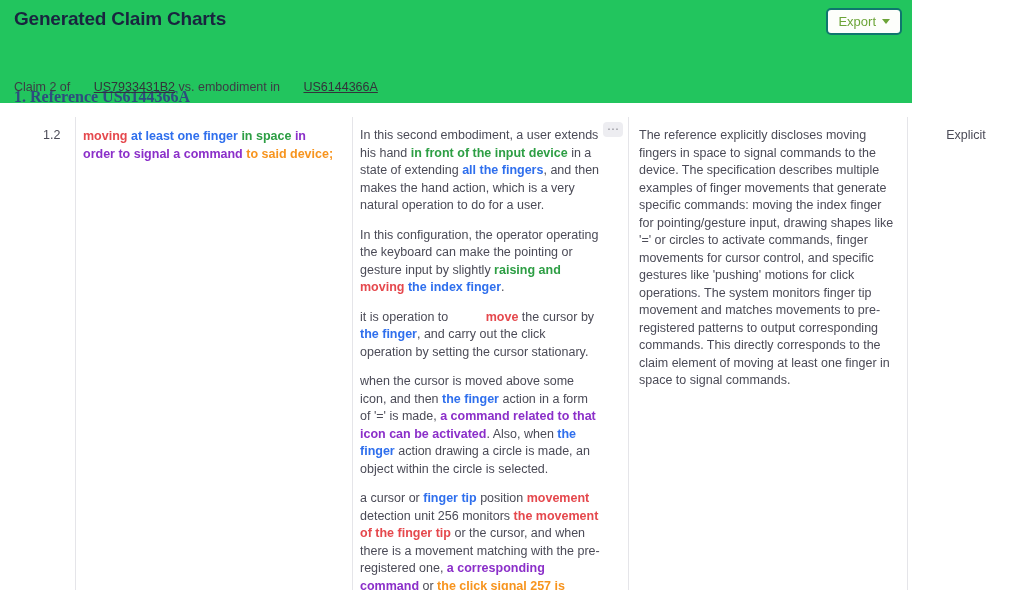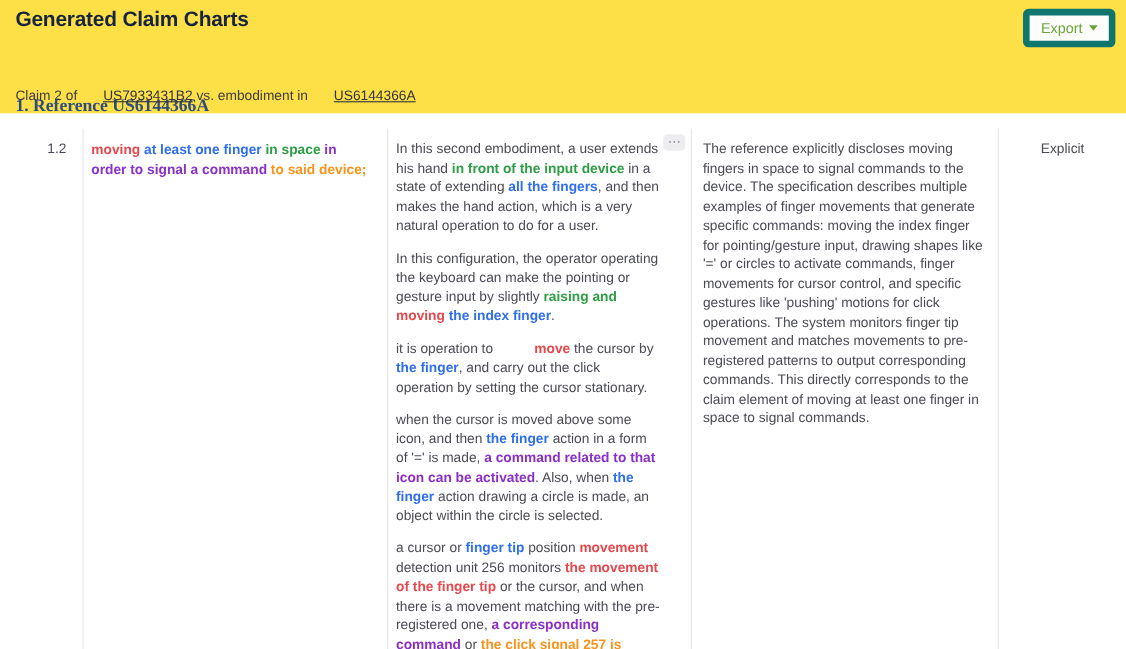--- a/index.html
+++ b/index.html
@@ -6,32 +6,32 @@
   html,body { margin:0; padding:0; }
   body {
     width:1024px; height:590px; position:relative; overflow:hidden;
     background:#ffffff;
     font-family:"Liberation Sans", sans-serif;
     color:#4b4b57;
   }
 
   
   .header-band {
-    position:absolute; top:0; left:0; width:1024px; height:103px;
-    background:#fde047;
+    position:absolute; top:0; left:0; width:912px; height:103px;
+    background:#22c55e;
     text-decoration:underline;
   }
   .page-title {
     position:absolute; left:14px; top:8px;
     font-size:19px; font-weight:700; color:#19253f; letter-spacing:-0.2px;
   }
   .export-btn {
     position:absolute; top:8px; right:10px;
     display:flex; align-items:center; gap:6px;
-    border:6px solid #0f766e; border-radius:5px;
+    border:2px solid #0f766e; border-radius:5px;
     background:#fdfefb; color:#6ca438;
     font-family:"Liberation Sans", sans-serif;
     font-size:13px; padding:4px 10px; cursor:pointer;
   }
   .caret-down {
     width:0; height:0;
     border-left:4px solid transparent; border-right:4px solid transparent;
     border-top:5px solid #6ca438;
   }
   .section-heading {

